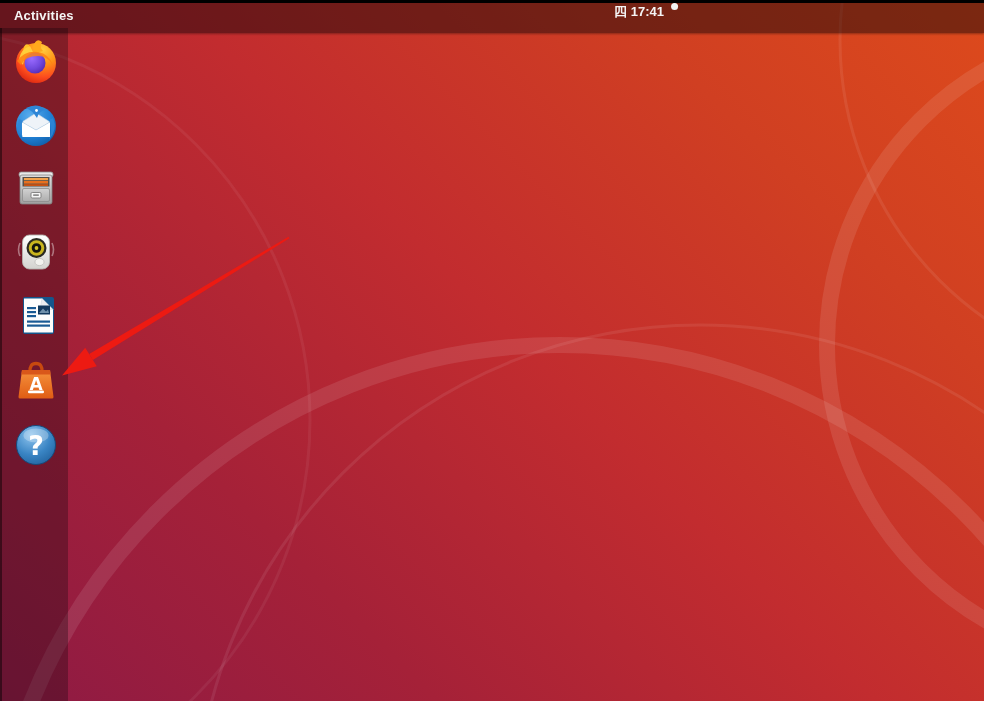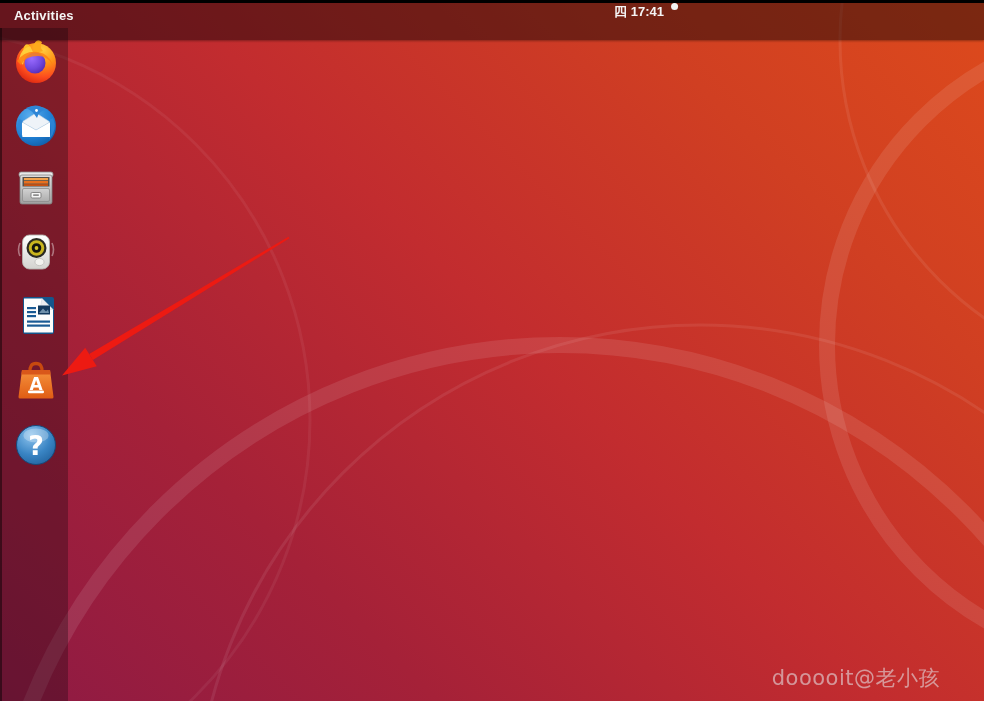--- a/index.html
+++ b/index.html
@@ -11,21 +11,21 @@
   
   .wallpaper {
     position: absolute; inset: 0;
     background: linear-gradient(225deg, #dd4a1c 0%, #d03f22 22%, #c22c2f 48%, #a52138 74%, #8e1a44 100%);
     z-index: 0;
   }
   .wallpaper svg { position: absolute; inset: 0; }
 
   
   .top-bar {
-    position: absolute; top: 0; left: 0; width: 100%; height: 40px;
+    position: absolute; top: 0; left: 0; width: 100%; height: 33px;
     background: rgba(8, 1, 4, 0.46);
     border-top: 3px solid #000;
     box-shadow: 0 1px 2px rgba(0,0,0,0.35);
     z-index: 30;
     color: #f5f5f5;
   }
   .activities {
     position: absolute; left: 0; top: 0; height: 25px;
     padding: 0 14px; display: flex; align-items: center;
     font-size: 13px; font-weight: 700; letter-spacing: 0.2px;
@@ -234,15 +234,14 @@
       </svg>
     </div>
 
   </div>
 
   <svg class="arrow-overlay" width="984" height="701" viewBox="0 0 984 701">
     <polygon points="288.5,236.7 89.2,354.0 92.8,360.0 289.5,238.3" fill="#ed1a12"></polygon>
     <polygon points="62,375.5 85.2,347.7 96.8,366.3" fill="#ed1a12"></polygon>
   </svg>
 
-  <div class="watermark">dooooit@老小孩</div>
 
 </div>
 
 </body></html>

